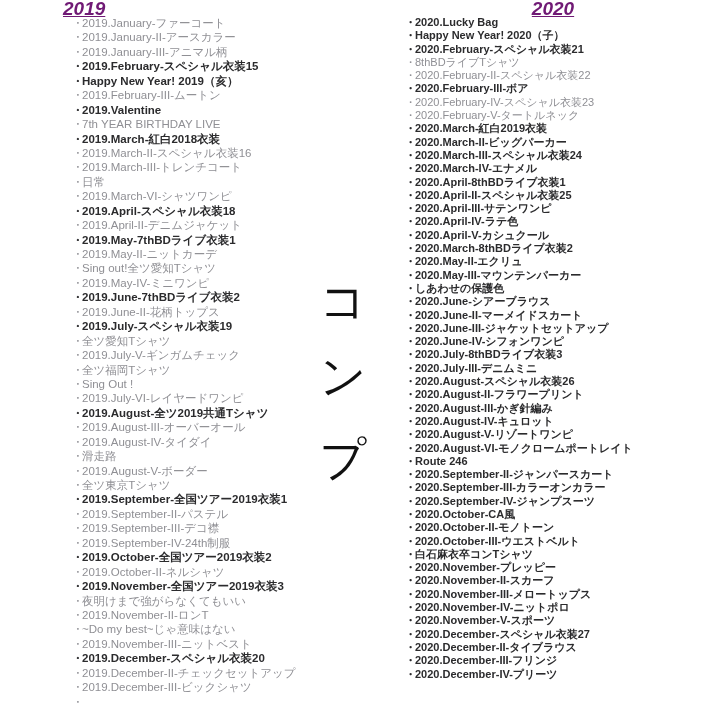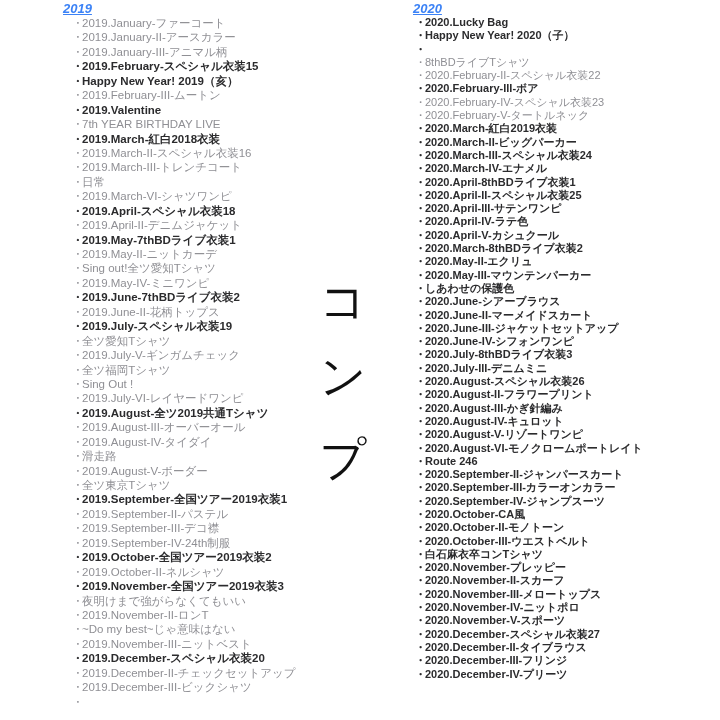--- a/index.html
+++ b/index.html
@@ -13,28 +13,28 @@
     width: 720px;
     height: 720px;
     background: #ffffff;
     overflow: hidden;
   }
   .col {
     position: absolute;
     top: 2px;
   }
   .col-left  { left: 63px;  width: 340px; }
-  .col-right { left: 413px; width: 300px; }
+  .col-right { left: 403px; width: 300px; text-align: center; }
   .col-header {
-    font-size: 13px;
+    font-size: 19px;
     line-height: 13px;
     font-weight: 700;
     font-style: italic;
     text-decoration: underline;
-    color: #3b82f6;
+    color: #701a75;
     margin: 0 0 1px 0;
   }
   ul.list {
     list-style: none;
     margin: 0;
     padding: 0;
   }
   .col-left  ul.list { padding-left: 9px; }
   .col-right ul.list { padding-left: 2px; }
   li.row {
@@ -278,20 +278,21 @@
         <li class="row em">
           <span class="bullet">・</span>
           <span class="label">2020.Lucky Bag</span>
         </li>
         <li class="row em">
           <span class="bullet">・</span>
           <span class="label">Happy New Year! 2020（子）</span>
         </li>
         <li class="row em">
           <span class="bullet">・</span>
+          <span class="label">2020.February-スペシャル衣装21</span>
         </li>
         <li class="row">
           <span class="bullet">・</span>
           <span class="label">8thBDライブTシャツ</span>
         </li>
         <li class="row">
           <span class="bullet">・</span>
           <span class="label">2020.February-II-スペシャル衣装22</span>
         </li>
         <li class="row em">

